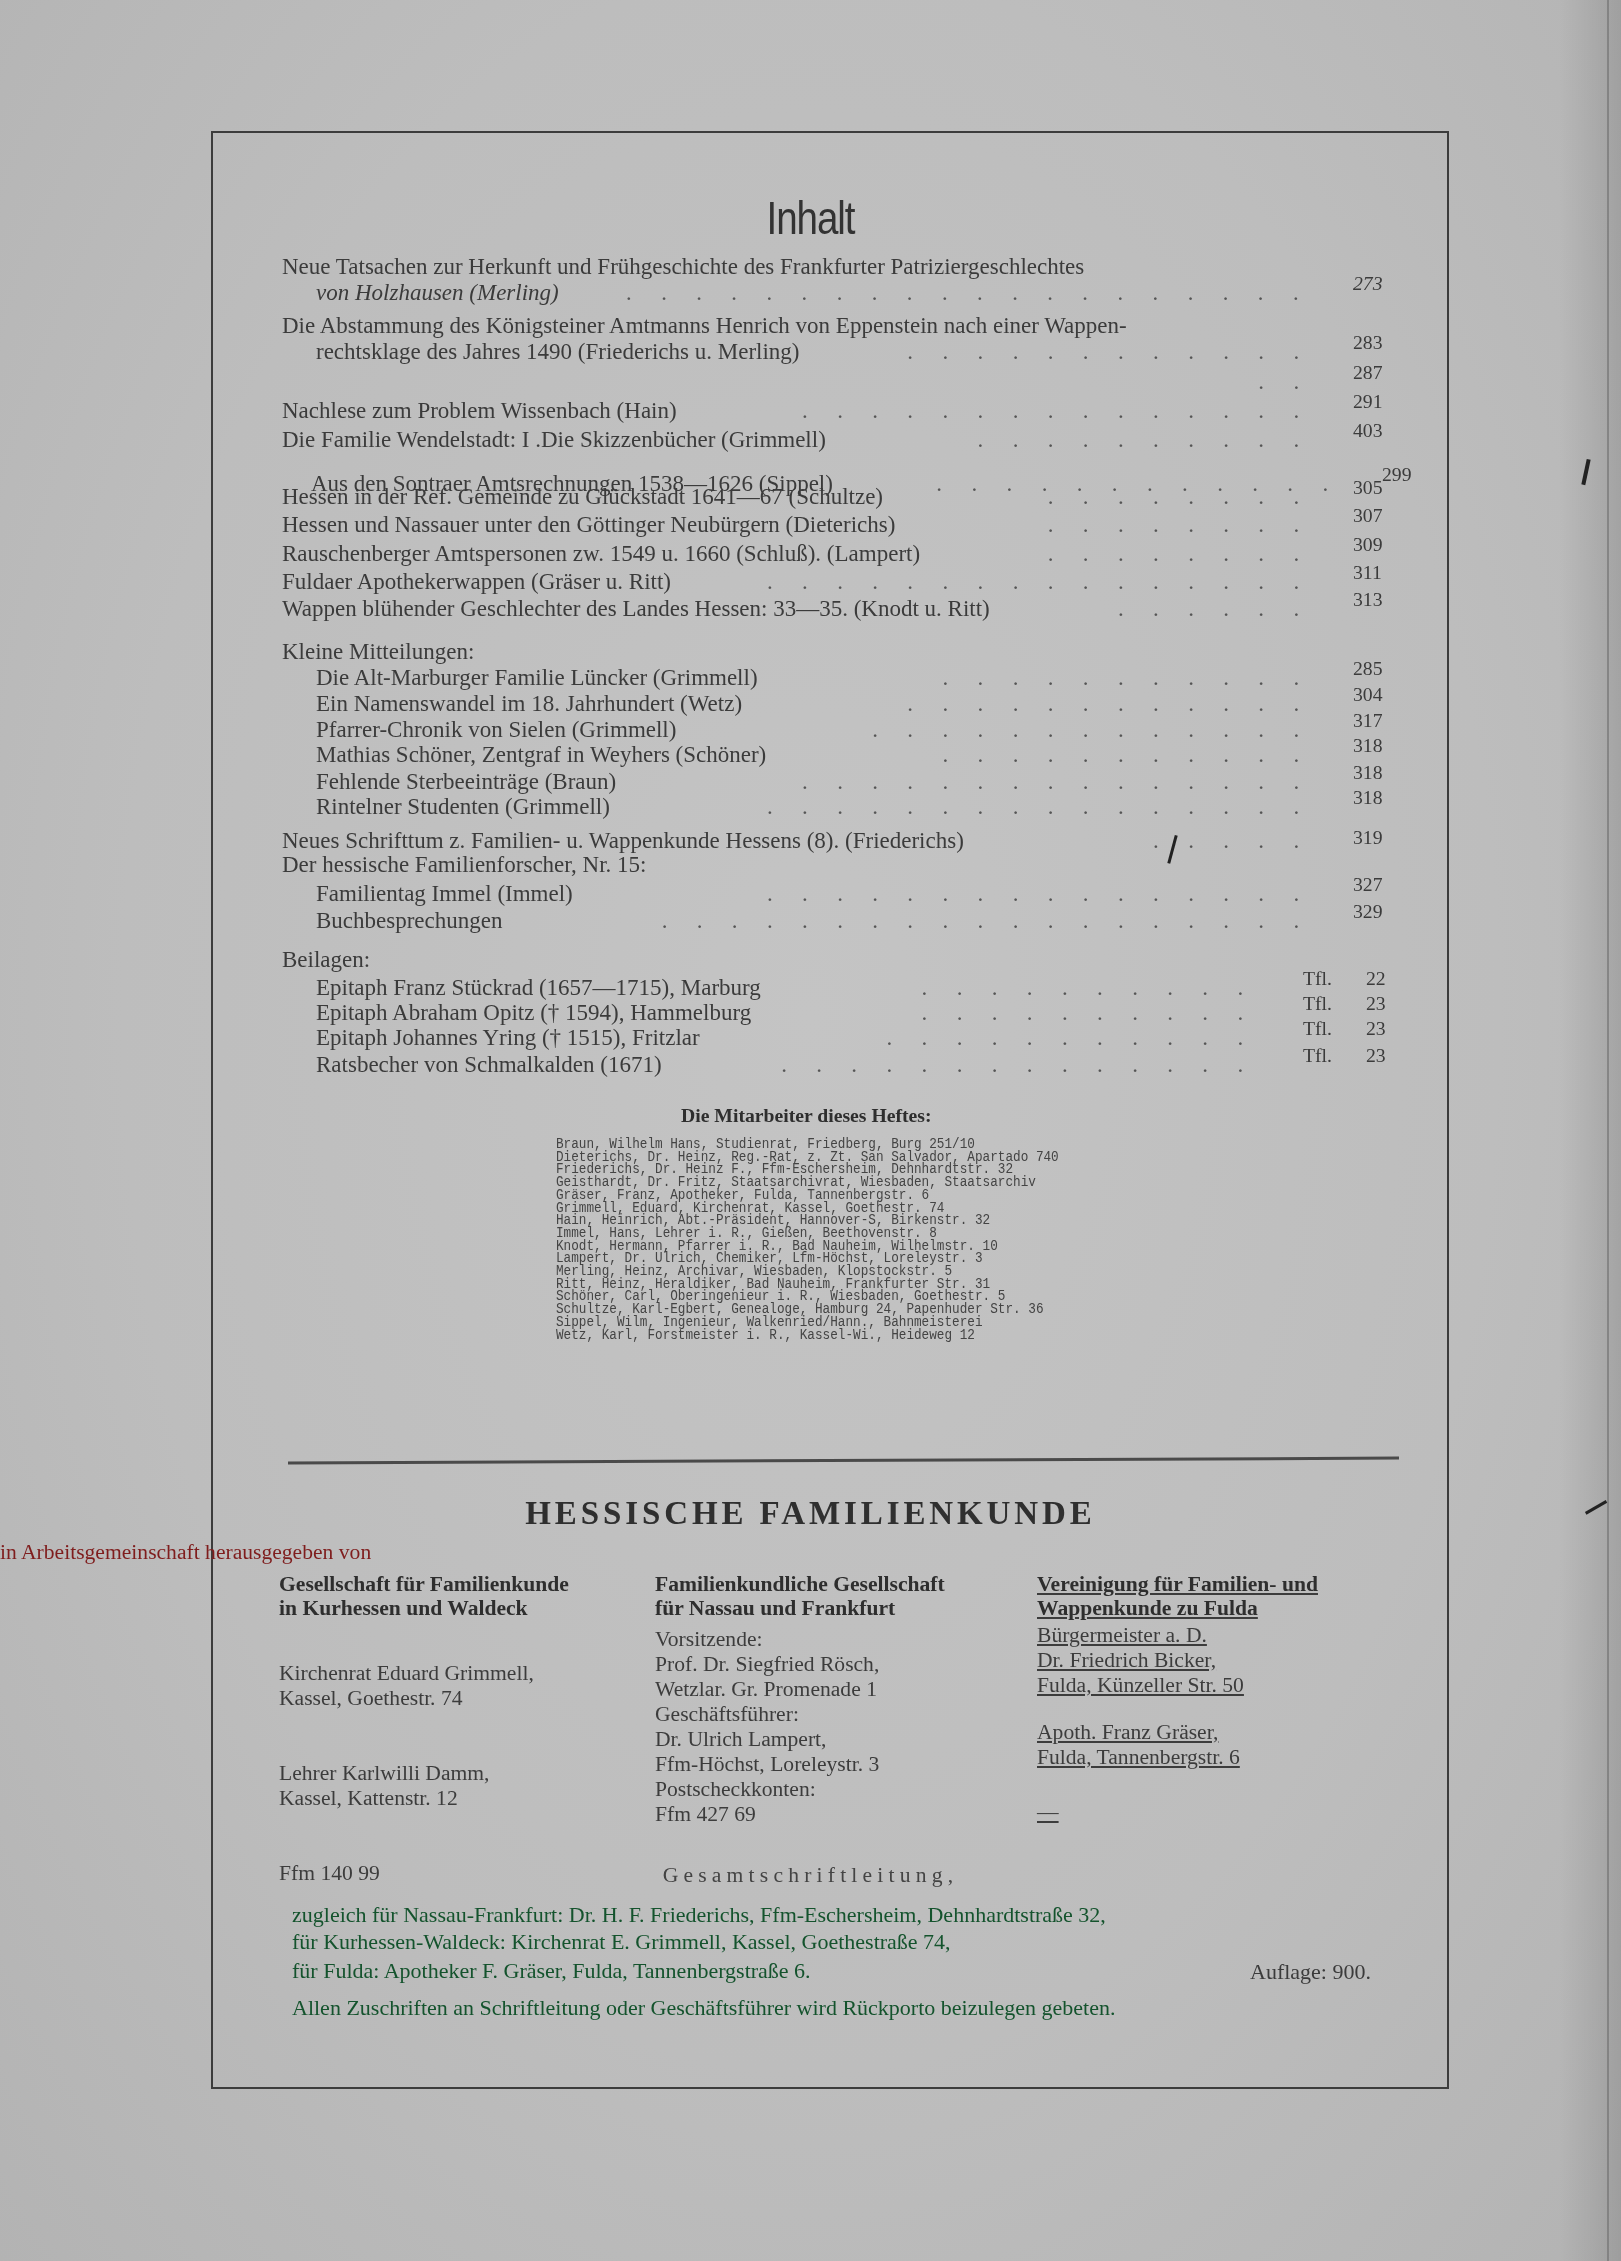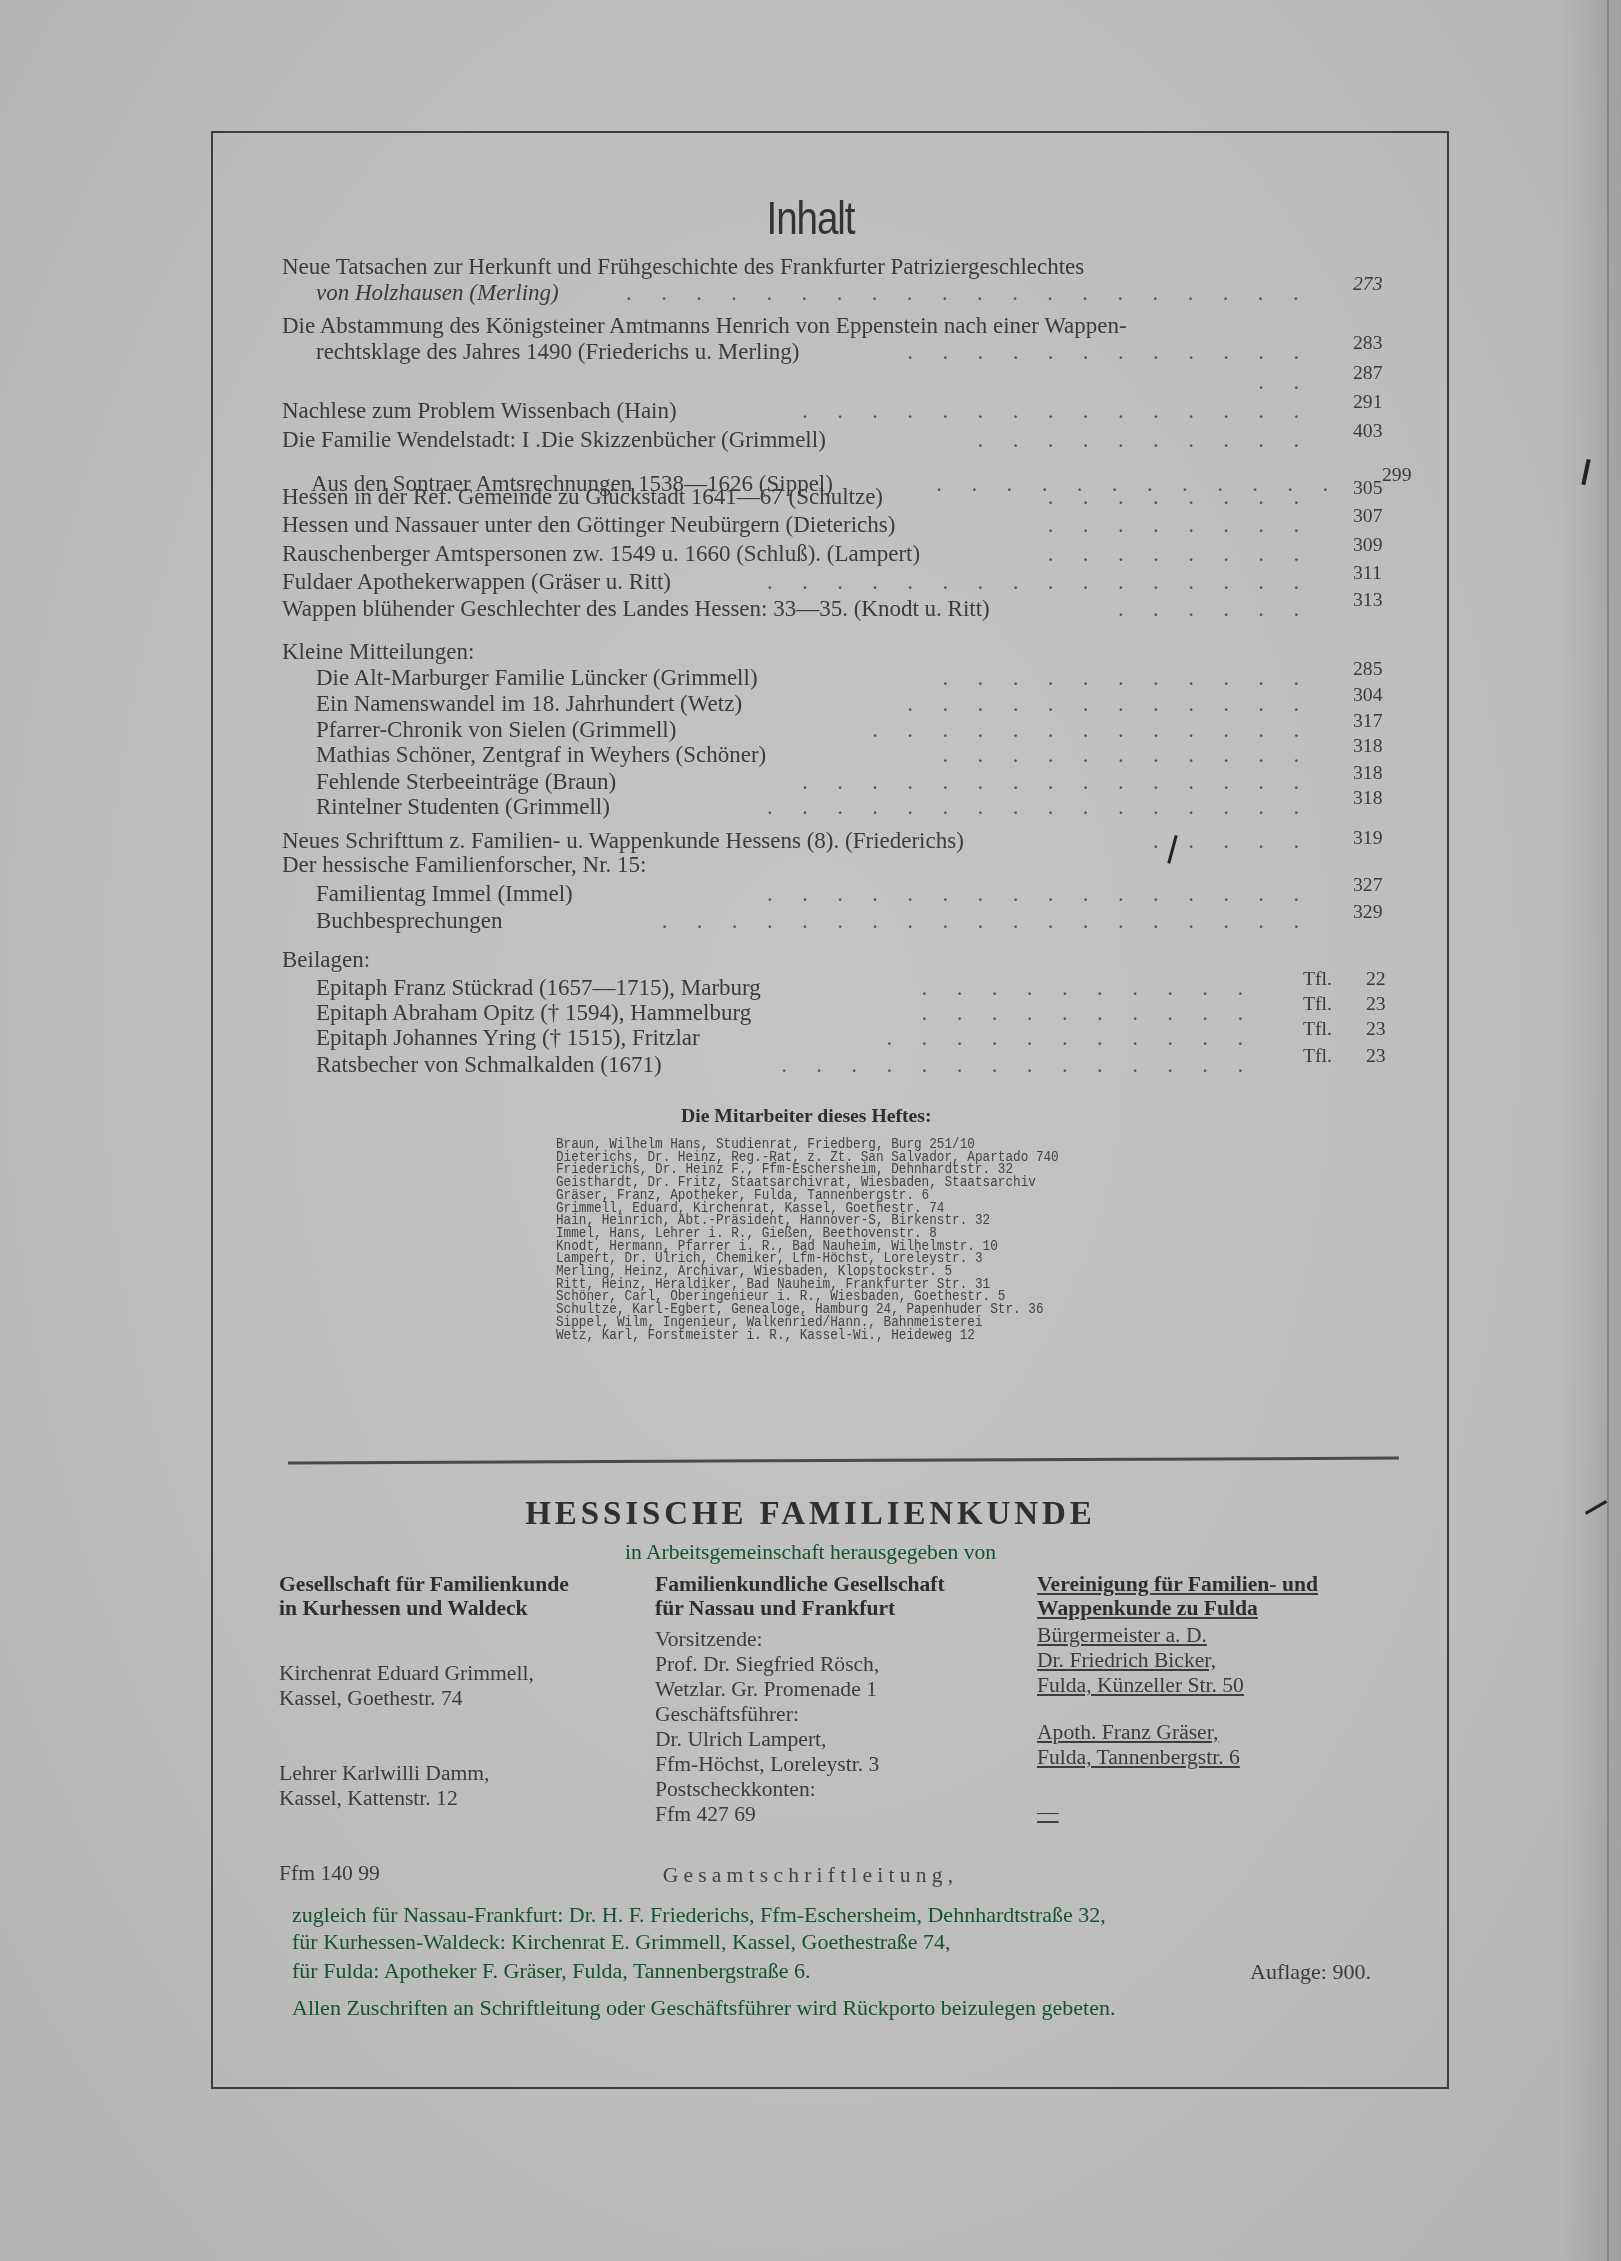--- a/index.html
+++ b/index.html
@@ -57,21 +57,21 @@
   .contrib div { white-space: nowrap; transform: scaleX(.92); transform-origin: left; }
   .rule {
     position: absolute; left: 288px; top: 1459px; width: 1111px; height: 2.6px;
     background: #4a4a4a; transform: rotate(-0.25deg);
   }
   .masthead {
     left: 0; width: 1621px; top: 1495px; text-align: center;
     font-size: 33px; font-weight: bold; letter-spacing: 3.9px; color: #2f2f2f;
   }
   .sub {
-    left: 0; width: 1621px; top: 1540px; text-align: center; font-size: 21.6px; color: #14532d;
+    left: 0; width: 1621px; top: 1540px; text-align: left; font-size: 21.6px; color: #7f1d1d;
   }
   .col {
     position: absolute; top: 1573px; width: 354px; 
     font-size: 21.6px; line-height: 25px; color: #3c3c3c;
   }
   .col .org { font-weight: bold; line-height: 23.6px; color: #2e2e2e; }
   .col .line { white-space: nowrap; }
   .col .gap { height: 25px; }
   .col .gap2 { height: 50px; }
   .gs {

